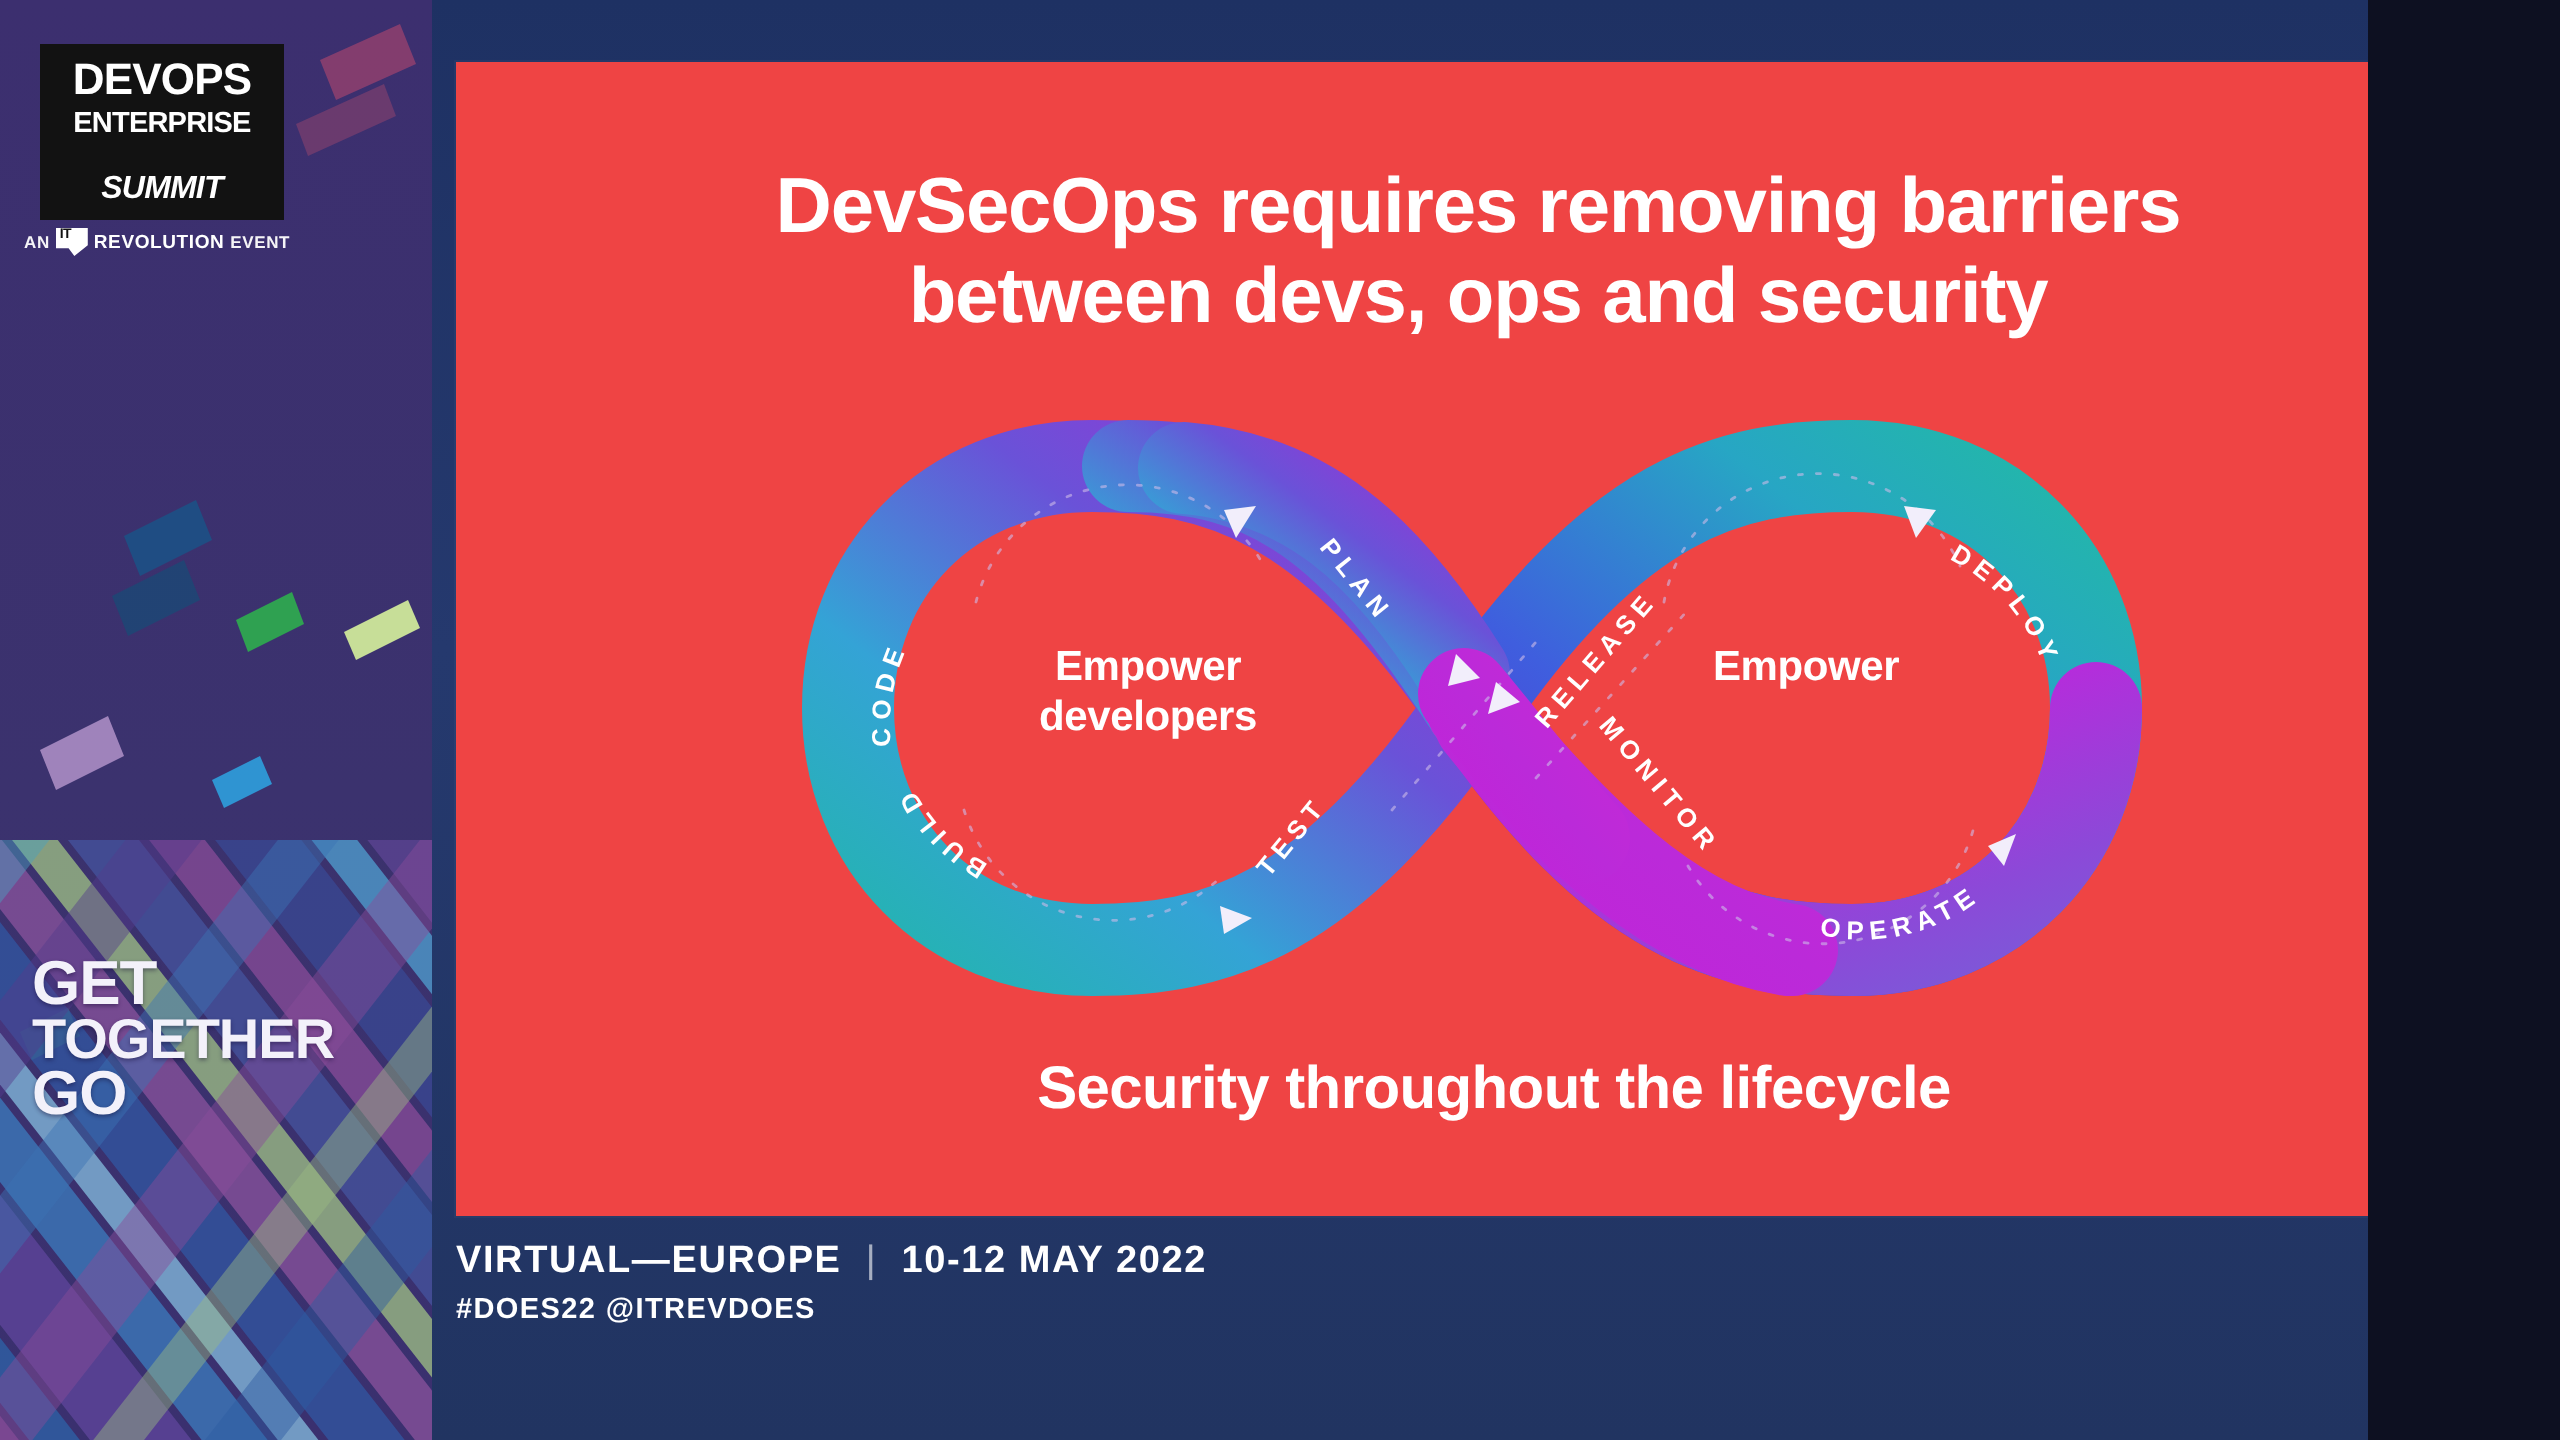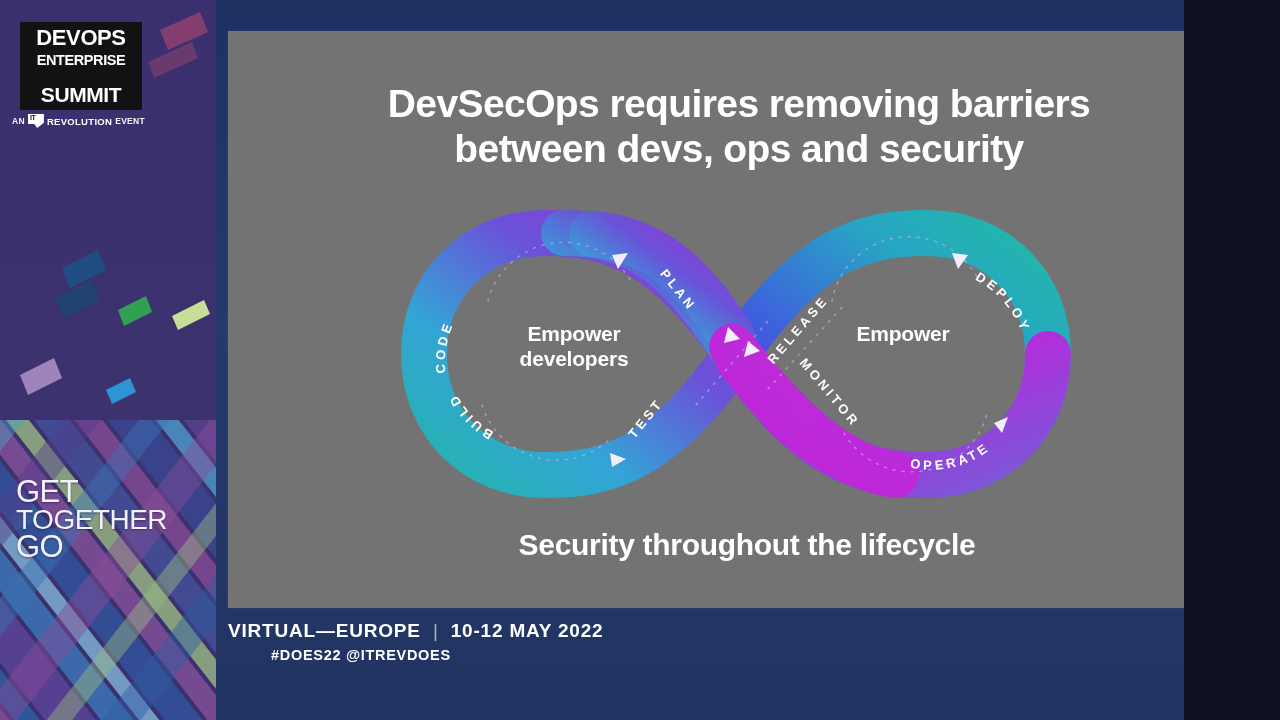--- a/index.html
+++ b/index.html
@@ -30,49 +30,49 @@
     position:absolute;left:20px;top:22px;width:122px;height:88px;
     background:#121212;display:flex;flex-direction:column;
     align-items:center;justify-content:center;
   }
   #logo-block .l{
     color:#ffffff;font-weight:700;letter-spacing:-0.4px;line-height:1;
     text-align:center;font-family:"Liberation Sans", sans-serif;
   }
   #logo-l1{font-size:22px;}
   #logo-l2{font-size:14.5px;margin-top:4px;}
-  #logo-l3{font-size:21px;margin-top:17px;}
+  #logo-l3{font-size:16px;margin-top:17px;font-style:italic;}
   #tagline{
     position:absolute;left:12px;top:113px;width:150px;height:16px;
     display:flex;align-items:center;gap:3px;
     color:#ffffff;font-size:9.5px;font-weight:700;letter-spacing:0.3px;
   }
   #tagline .small{font-size:8.5px;font-weight:600;opacity:.95;}
   #itrev-mark{
     display:inline-block;width:16px;height:14px;background:#ffffff;
     clip-path:polygon(0 0,100% 0,100% 62%,58% 100%,40% 72%,0 72%);
     position:relative;
   }
   #itrev-mark::after{
     content:"IT";position:absolute;left:2px;top:0px;
     font-size:7px;color:#121212;font-weight:700;letter-spacing:-.3px;
   }
   
   #slogan{
     position:absolute;left:16px;top:478px;width:180px;
-    color:#f3f1fa;font-weight:400;line-height:0.93;letter-spacing:-0.5px;
+    color:#f3f1fa;font-weight:700;line-height:0.93;letter-spacing:-0.5px;
     text-shadow:0 1px 2px rgba(20,10,50,.45);
   }
   #slogan div{white-space:nowrap;}
   .sl-a{font-size:31px;}
   .sl-b{font-size:28px;}
   
   #slide{
     position:absolute;left:228px;top:31px;width:1022px;height:577px;
-    background:#737373;
+    background:#ef4444;
     box-shadow:0 0 0 1px rgba(255,255,255,.03);
     overflow:hidden;
   }
   #rec-dot{
     position:absolute;right:6px;top:5px;width:7px;height:7px;border-radius:50%;
     background:radial-gradient(circle at 35% 35%,#ff9b5e,#c1541c 70%);
   }
   #slide-title{
     position:absolute;left:0;right:0;top:50px;
     text-align:center;color:#ffffff;
@@ -93,21 +93,20 @@
   #label-right{left:402px;top:112px;width:210px;}
   
   #footer{position:absolute;left:228px;top:620px;color:#ffffff;}
   #footer-line1{
     font-size:19px;font-weight:600;letter-spacing:0.8px;white-space:nowrap;
   }
   #footer-line1 .sep{opacity:.6;padding:0 6px;font-weight:400;}
   #footer-line2{
     font-size:14.5px;font-weight:700;letter-spacing:0.7px;margin-top:5px;
     white-space:nowrap;
-    margin-left:43px;
   }
 </style>
 </head>
 <body>
 
 <div id="stage">
 
   <div id="backdrop"></div>
 
   <div id="leftpanel">

